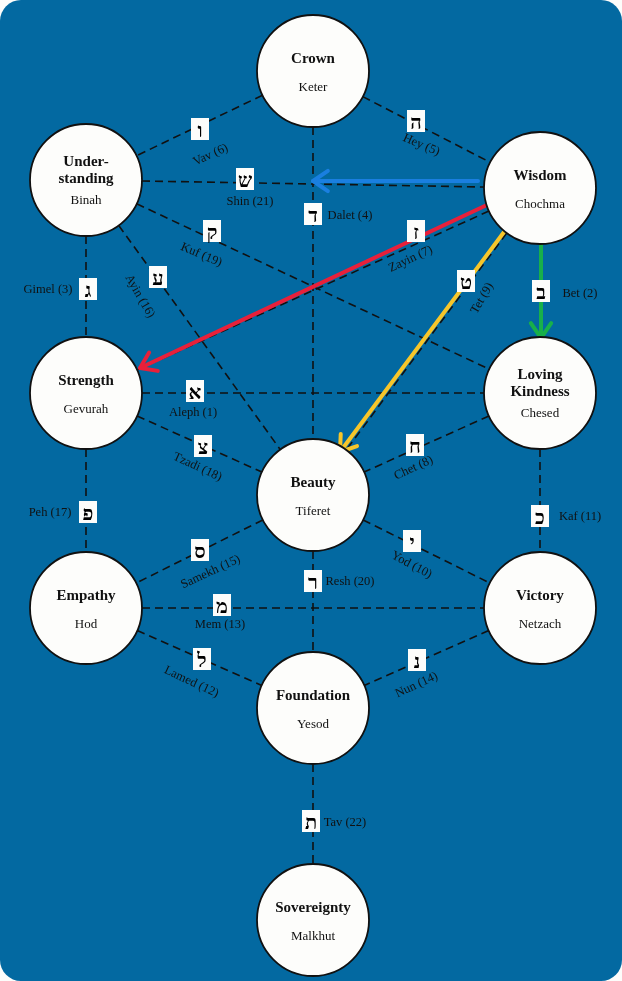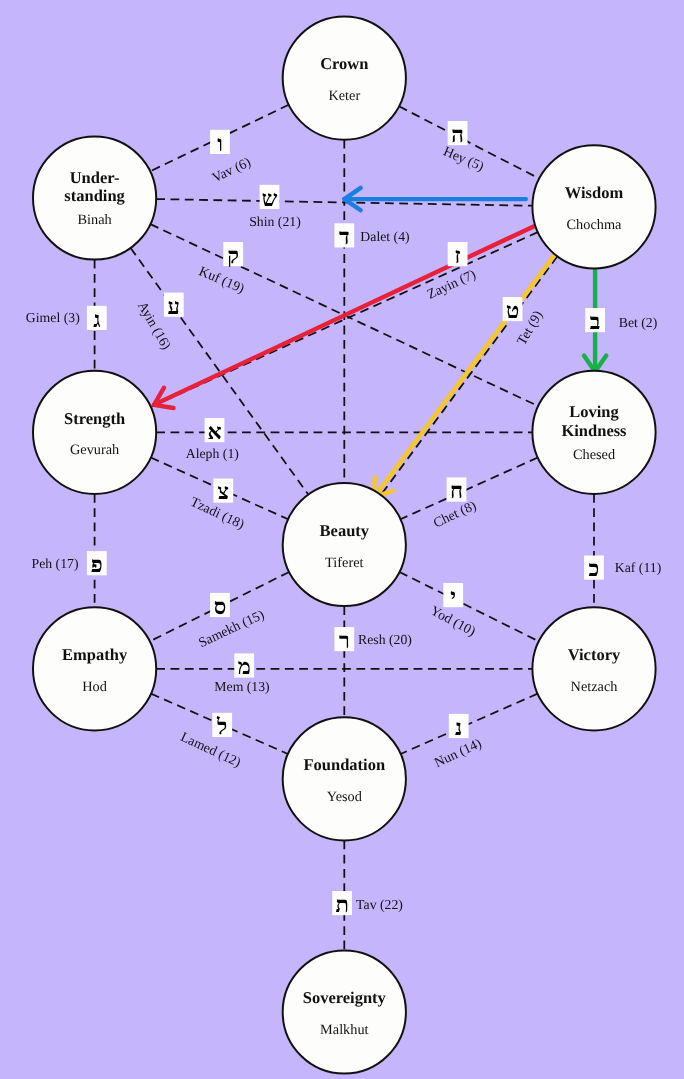--- a/index.html
+++ b/index.html
@@ -1,16 +1,16 @@
 <!DOCTYPE html>
 <html><head>
 <meta charset="utf-8">
 <style>
   html,body{margin:0;padding:0;background:#fdfdfb;}
-  #stage{position:relative;width:622px;height:981px;overflow:hidden;background:#c4b5fd;}
+  #stage{position:relative;width:622px;height:981px;overflow:hidden;background:#0369a1;border-radius:21px;}
   svg{position:absolute;left:0;top:0;}
   .node-title{font-family:"Liberation Serif","DejaVu Serif",serif;font-weight:bold;font-size:15px;fill:#111;}
   .node-sub{font-family:"Liberation Serif","DejaVu Serif",serif;font-size:13px;fill:#111;}
   .path-label{font-family:"Liberation Serif","DejaVu Serif",serif;font-size:12.5px;fill:#111;}
   .heb{font-family:"DejaVu Serif","Liberation Serif",serif;font-weight:bold;font-size:20px;fill:#000;}
 </style>
 </head>
 <body>
 
 <div id="stage">

